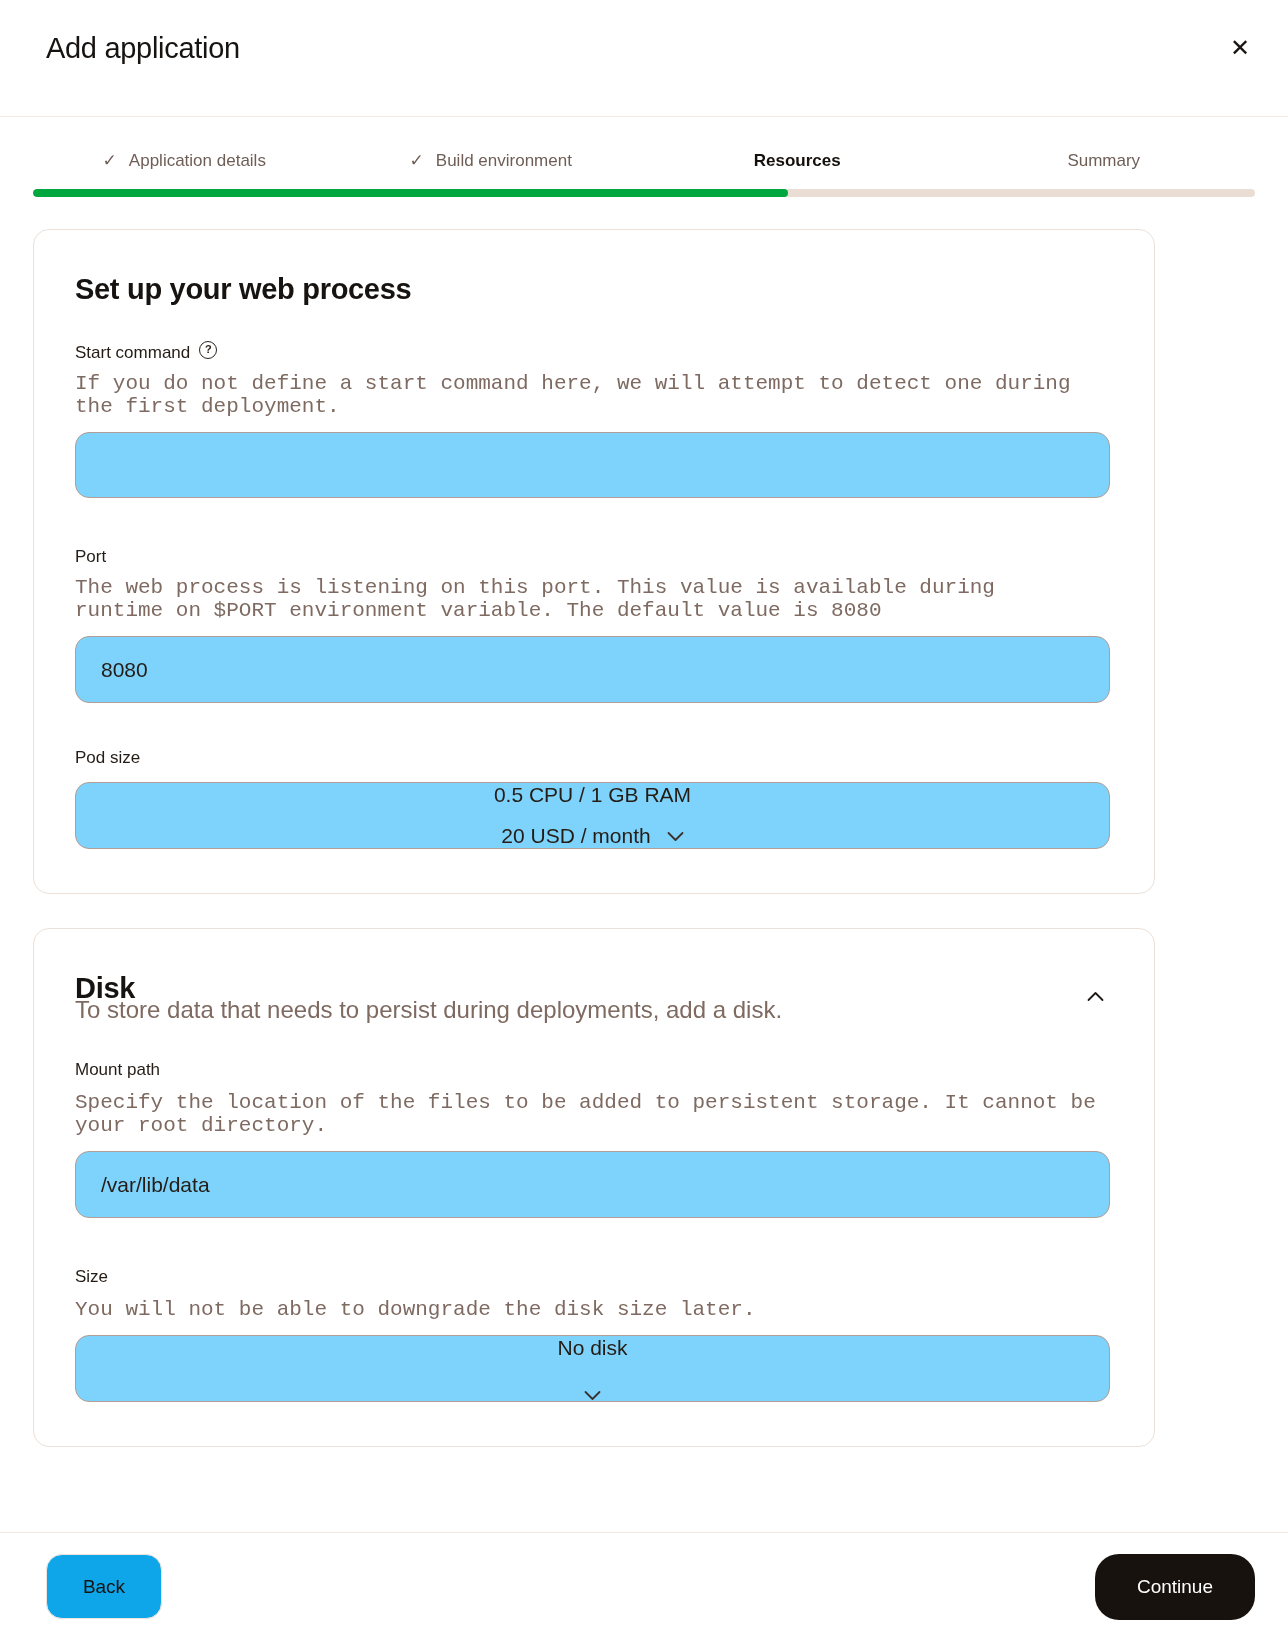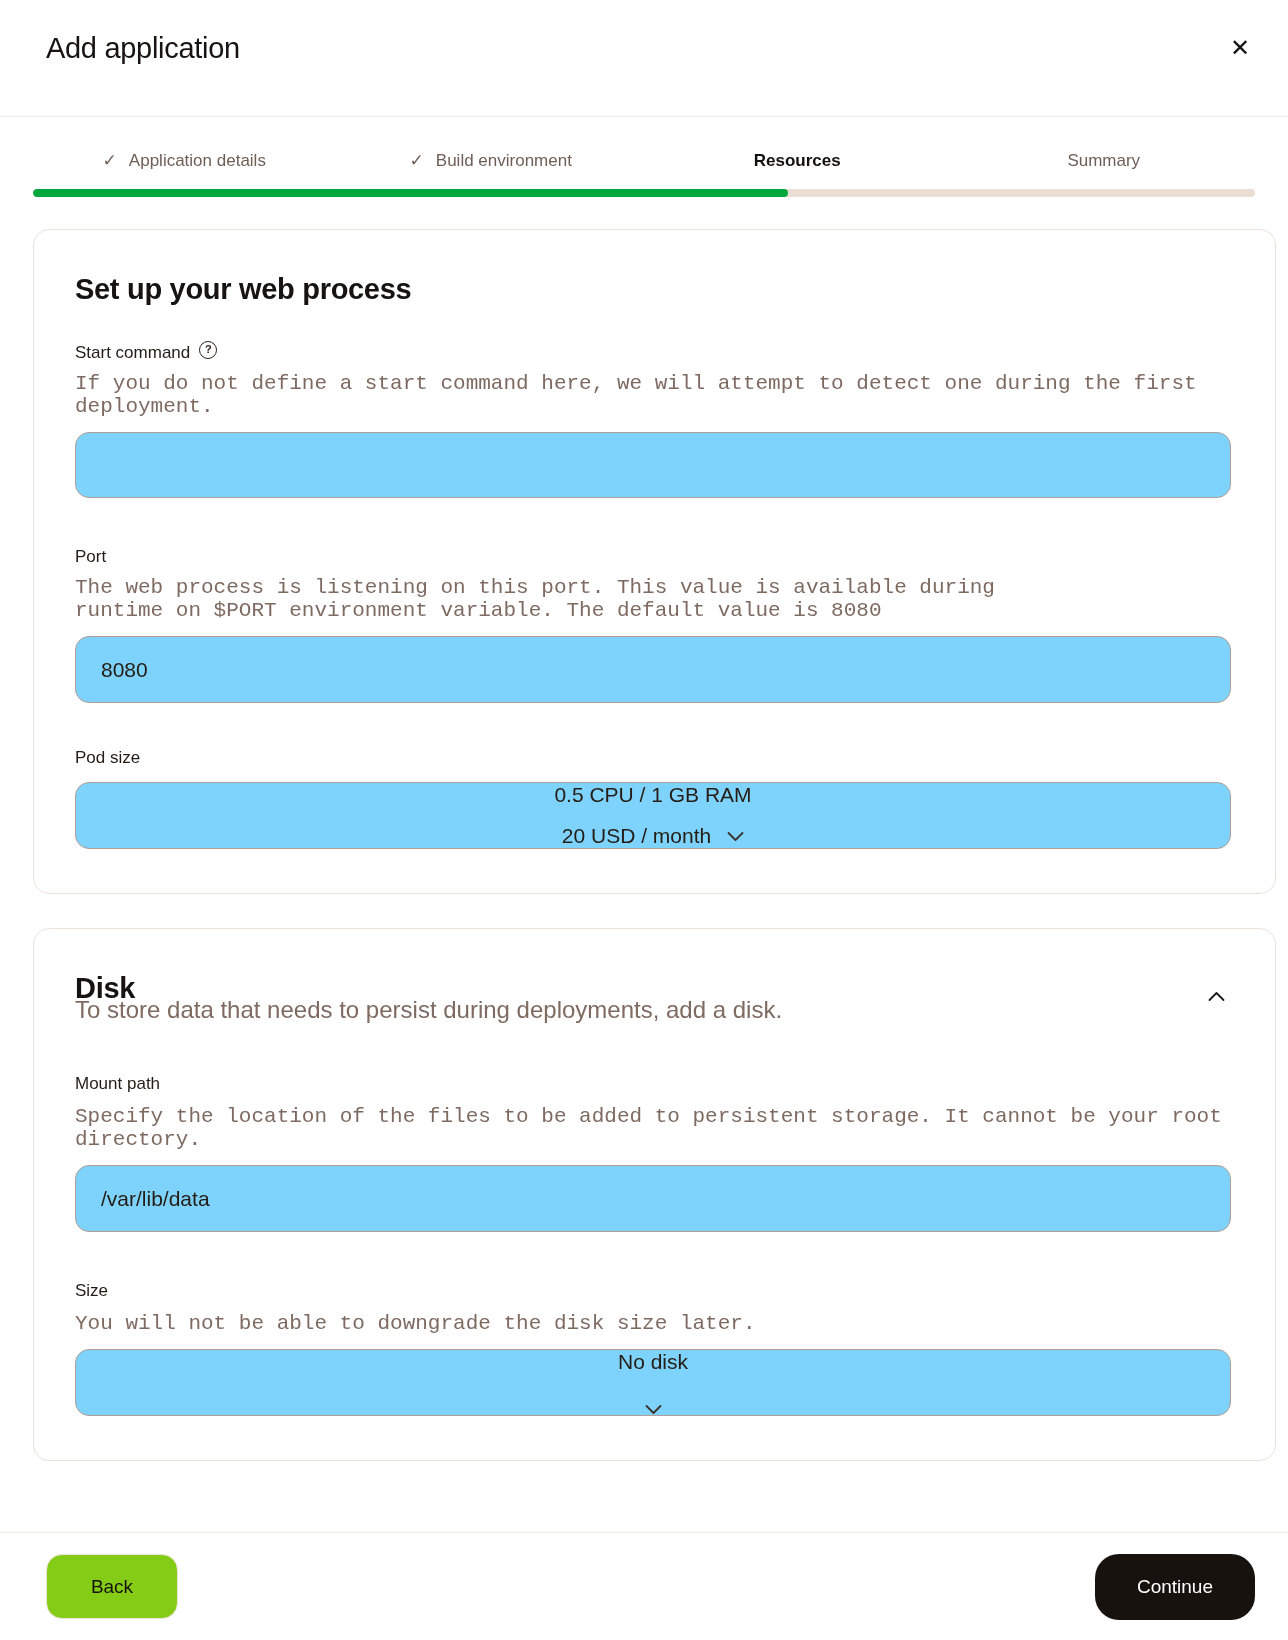--- a/index.html
+++ b/index.html
@@ -22,21 +22,21 @@
   .step {
     display: flex; justify-content: center; align-items: center; gap: 12px;
     font-size: 17px; color: #6f5e56; font-weight: 500; line-height: 20px;
   }
   .step.active { color: #16100c; font-weight: 700; }
   .check-glyph { font-size: 17px; color: #6f5e56; }
   .progress-track { margin: 18px 33px 0; height: 8px; border-radius: 4px; background: #e9ddd4; overflow: hidden; position: relative; }
   .progress-fill { height: 100%; border-radius: 4px; background: #00a63e; width: 61.8%; }
 
   .card {
-    margin: 32px 46px 0 33px; width: 1243px; box-sizing: border-box;
+    margin: 32px 46px 0 33px; width: 1122px; box-sizing: border-box;
     border: 1px solid #ece1d9; border-radius: 16px;
     padding: 42px 44px 44px 41px; background: #fff;
   }
   .card h2 { font-size: 29px; font-weight: 700; color: #171310; letter-spacing: -0.3px; margin: 0 0 36px; line-height: 34px; }
   .card-header-row { display: flex; justify-content: space-between; align-items: flex-start; }
   .card-subtitle { font-size: 24px; color: #7e6a61; margin: -22px 0 0; line-height: 26px; }
   .field { margin-top: 44px; }
   .field:first-of-type { margin-top: 0; }
   .field-label { font-size: 17px; font-weight: 500; color: #241c15; display: flex; align-items: center; gap: 9px; line-height: 21px; }
   .helper { font-size: 21px; color: #7e6a61; margin-top: 9px; line-height: 23px; font-family: Liberation Mono, monospace; }
@@ -61,22 +61,22 @@
     margin-top: -6px;
   }
   .collapse-btn { background: none; border: none; cursor: pointer; padding: 6px; margin: 14px 0 0; }
   .footer {
     position: absolute; left: 0; right: 0; bottom: 0; height: 108px;
     border-top: 1px solid #f0e8e1; box-sizing: border-box;
     display: flex; justify-content: space-between; align-items: flex-start;
     padding: 21px 33px 0 46px;
   }
   .btn-back {
-    width: 132px; height: 65px; border-radius: 16px; border: 1px solid #f0e5dc;
-    background: #84cc16; font-family: "Liberation Sans", sans-serif;
+    width: 116px; height: 65px; border-radius: 16px; border: 1px solid #f0e5dc;
+    background: #0ea5e9; font-family: "Liberation Sans", sans-serif;
     font-size: 19px; color: #171310; cursor: pointer;
   }
   .btn-continue {
     height: 66px; padding: 0 42px; border-radius: 24px; border: none;
     background: #17120e; color: #ffffff; font-family: "Liberation Sans", sans-serif;
     font-size: 19px; font-weight: 500; cursor: pointer;
   }
   svg.chev { display: block; }
 </style>
 </head>
@@ -153,21 +153,21 @@
   <div class="card-header-row">
     <h2 style="margin-bottom:14px;">Disk</h2>
     <button class="collapse-btn">
       <svg class="chev" width="17" height="11" viewBox="0 0 17 11">
         <polyline points="1.5,9 8.5,2 15.5,9" fill="none" stroke="#1f1a15" stroke-width="1.8" stroke-linecap="round" stroke-linejoin="round"></polyline>
       </svg>
     </button>
   </div>
   <p class="card-subtitle">To store data that needs to persist during deployments, add a disk.</p>
 
-  <div class="field" style="margin-top:50px;">
+  <div class="field" style="margin-top:36px;">
     <div class="field-label">
       <span>Mount path</span>
     </div>
     <div class="helper tight">Specify the location of the files to be added to persistent storage. It cannot be your root directory.</div>
     <input class="text-input" type="text" value="/var/lib/data" style="">
   </div>
 
   <div class="field" style="margin-top:48px;">
     <div class="field-label">
       <span>Size</span>

